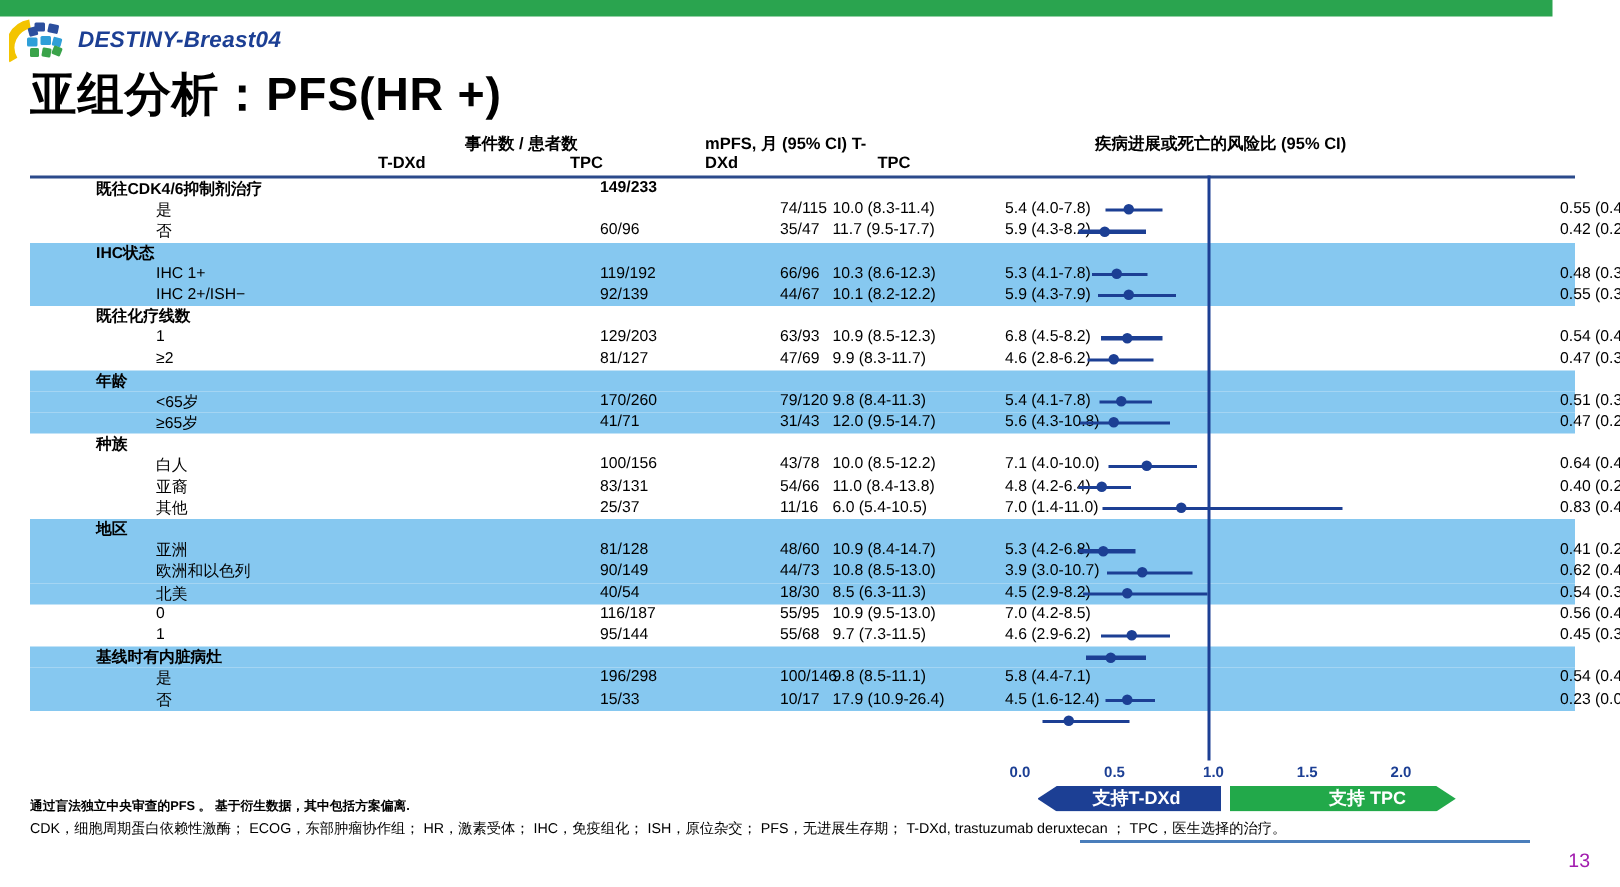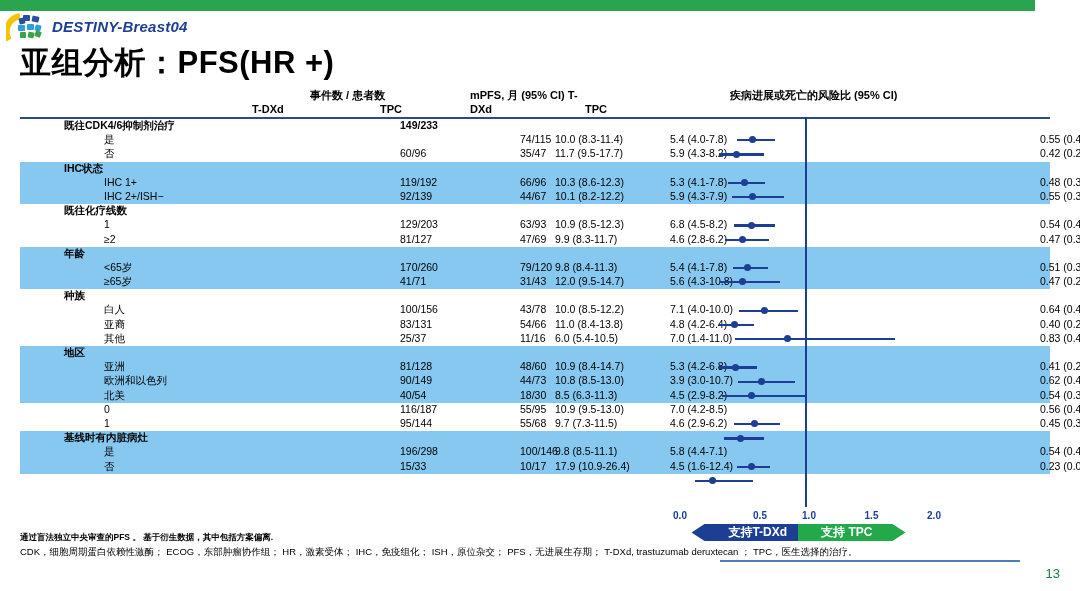--- a/index.html
+++ b/index.html
@@ -46,21 +46,21 @@
   .tick{position:absolute;font-size:10px;font-weight:bold;color:#1c3f94;transform:translateX(-50%);}
   .legend{position:absolute;left:664px;top:524px;width:300px;height:20px;}
   .arrow{position:absolute;height:17px;display:flex;align-items:center;justify-content:center;
          font-size:12px;font-weight:bold;color:#fff;}
   .arrow-l{background:#1c3f94;clip-path:polygon(0 50%,13px 0,100% 0,100% 100%,13px 100%);padding-left:10px;}
   .arrow-r{background:#22a94a;clip-path:polygon(0 0,calc(100% - 13px) 0,100% 50%,calc(100% - 13px) 100%,0 100%);padding-right:10px;}
 
   .fn1{position:absolute;left:20px;top:532px;font-size:8.5px;font-weight:bold;color:#000;}
   .fn2{position:absolute;left:20px;top:546px;font-size:9.5px;color:#000;}
   .blue-rule{position:absolute;left:720px;top:560px;width:300px;height:2px;background:#4a7ebb;}
-  .pageno{position:absolute;right:20px;top:566px;font-size:13px;color:#15803d;}
+  .pageno{position:absolute;right:20px;top:566px;font-size:13px;color:#a21caf;}
 </style>
 </head>
 <body>
 
 <div class="green-banner"></div>
 
 <svg class="logo" viewBox="0 0 44 30">
   <path d="M3 28 A16 16 0 0 1 14 4" stroke="#f3c400" stroke-width="6" fill="none"></path>
   <g fill="#2c4f9e">
       <rect x="17" y="3" width="7" height="6" rx="1"></rect>
@@ -334,27 +334,27 @@
       </div>
       <div class="marker" style="top: 386px; left: 0px; width: 270px;">
         <div class="ci" style="left: 31.25px; width: 57.5px;"></div>
         <div class="pt" style="left: 45.25px;"></div>
       </div>
     </div>
 </div>
 
 <div class="axis" id="axis">
     <div class="tick" style="left: 16px;">0.0</div>
-    <div class="tick" style="left: 96px;">0.5</div>
+    <div class="tick" style="left: 79px;">0.5</div>
     <div class="tick" style="left: 145px;">1.0</div>
     <div class="tick" style="left: 207.5px;">1.5</div>
     <div class="tick" style="left: 270px;">2.0</div>
   </div>
 
 <div class="legend">
   <div class="arrow arrow-l" id="arrowL" style="left: 27.5px; width: 112.5px;">支持T-DXd</div>
-  <div class="arrow arrow-r" id="arrowR" style="left: 134px; width: 97.5px;">支持 TPC</div>
+  <div class="arrow arrow-r" id="arrowR" style="left: 156px; width: 97.5px; padding-left: 43px;">支持 TPC</div>
 </div>
 
 <div class="fn1">通过盲法独立中央审查的PFS 。 基于衍生数据，其中包括方案偏离.</div>
 <div class="fn2">CDK，细胞周期蛋白依赖性激酶； ECOG，东部肿瘤协作组； HR，激素受体； IHC，免疫组化； ISH，原位杂交； PFS，无进展生存期； T-DXd, trastuzumab deruxtecan ； TPC，医生选择的治疗。</div>
 <div class="blue-rule"></div>
 <div class="pageno">13</div>
 
 </body></html>

